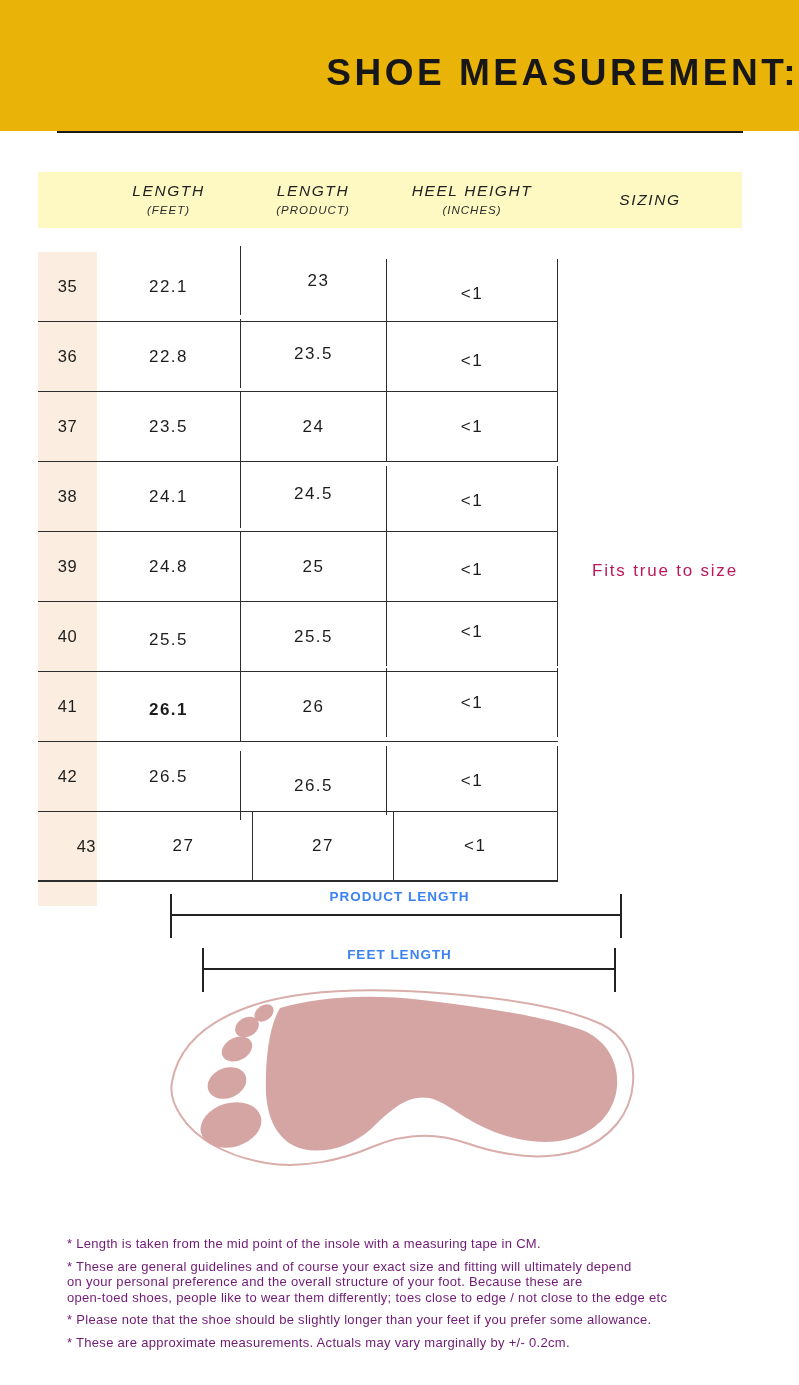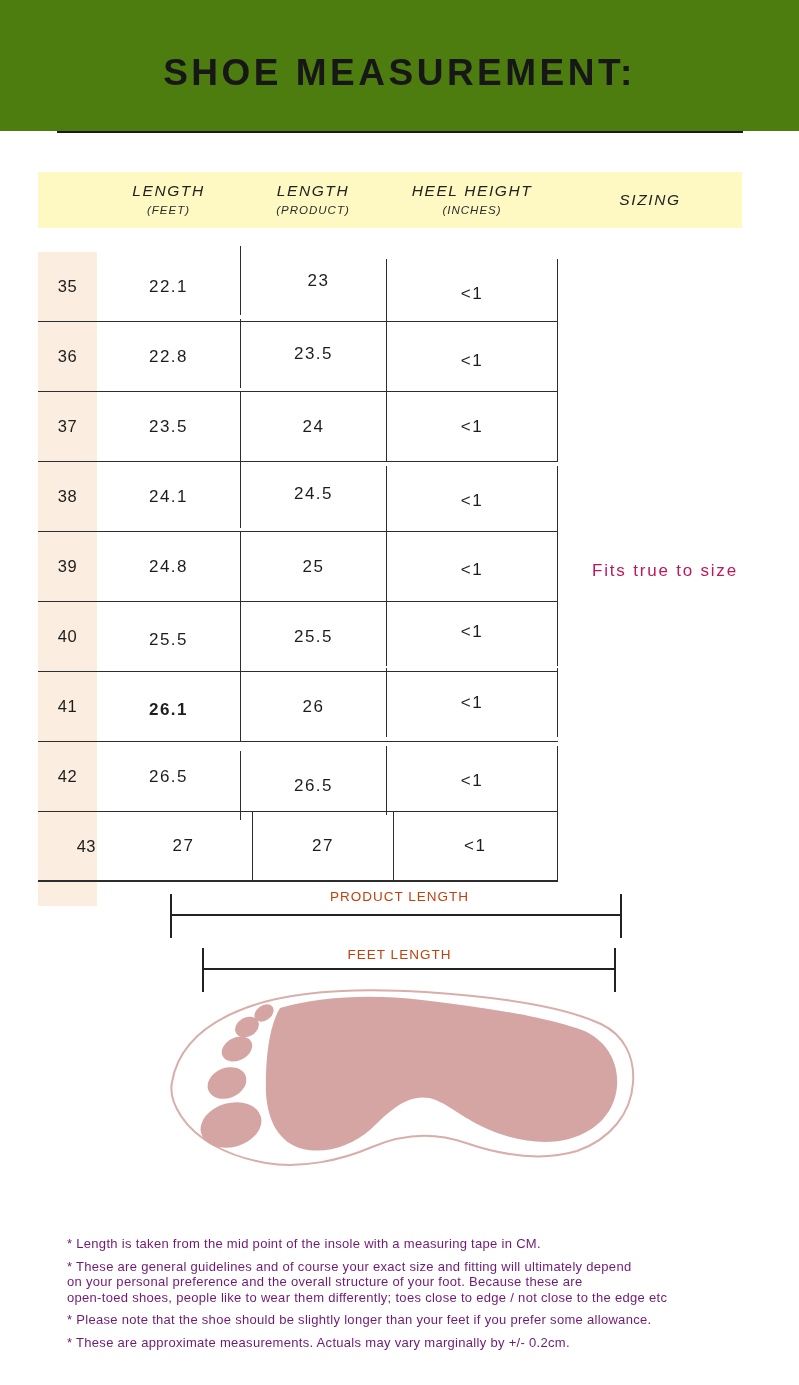--- a/index.html
+++ b/index.html
@@ -2,21 +2,21 @@
 <html><head>
 <meta charset="utf-8">
 <style>
   * { margin:0; padding:0; box-sizing:border-box; }
   html,body { background:#ffffff; }
   body { font-family:"Liberation Sans", sans-serif; color:#1b1b1b; }
   .page { position:relative; width:799px; height:1385px; background:#ffffff; overflow:hidden; }
 
   
   .hero { position:absolute; left:0; top:0; width:799px; height:131px;
-          background:#4d7c0f; display:flex; align-items:center; justify-content:center;
+          background:#eab308; display:flex; align-items:center; justify-content:flex-end;
           padding-top:14px; }
   .hero h1 { font-size:37px; font-weight:bold; letter-spacing:3.5px; color:#171717; }
   .hero-rule { position:absolute; left:57px; top:131px; width:686px; height:2px; background:#1a1a1a; }
 
   
   .thead { position:absolute; left:38px; top:172px; width:704px; height:56px;
            background:#fef9c3; display:flex;font-style:italic; }
   .th { display:flex; flex-direction:column; align-items:center; justify-content:flex-start; padding-top:10px; }
   .th.spacer { width:59px; }
   .th.c-feet { width:143px; }
@@ -50,21 +50,21 @@
   .trow:nth-child(7) .feet    { transform:translateY(3px);font-weight:bold; }
   .trow:nth-child(7) .heel    { transform:translateY(-4px); }
   .trow:nth-child(8) .product { transform:translateY(9px); }
   .trow:nth-child(8) .heel    { transform:translateY(4px); }
 
   .sizing-note { position:absolute; left:570px; top:561px; width:190px; text-align:center;
                  font-size:17px; letter-spacing:1.8px; color:#be185d; }
 
   
   .m-label { position:absolute; left:0; width:799px; text-align:center;
-             font-weight:normal; font-size:13.5px; letter-spacing:1px; color:#c2410c; }
+             font-weight:bold; font-size:13.5px; letter-spacing:1px; color:#3b82f6; }
   .m-label.product { top:889px; }
   .m-label.feet { top:947px; }
   .m-line { position:absolute; height:0; border-top:2px solid #222; }
   .m-line.product { left:170px; top:914px; width:452px; }
   .m-line.feet { left:202px; top:968px; width:414px; }
   .tick { position:absolute; top:-22px; width:2px; height:44px; background:#222; }
   .tick.left { left:0; }
   .tick.right { right:0; }
 
   

